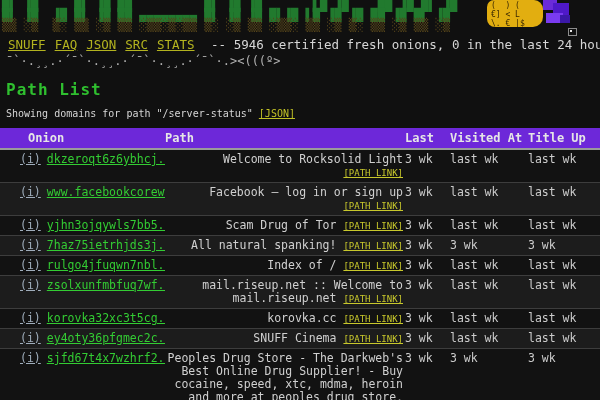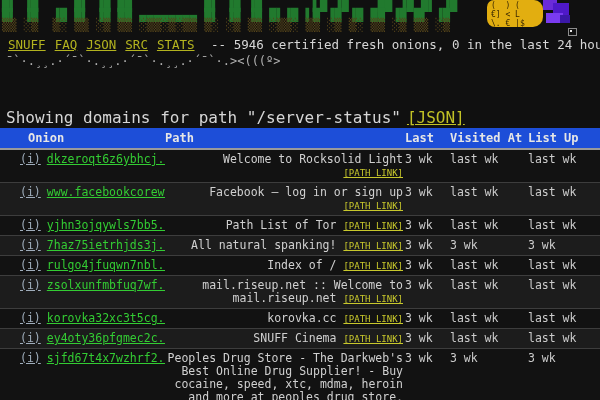--- a/index.html
+++ b/index.html
@@ -37,29 +37,29 @@
   .nav { position: absolute; left: 8px; top: 37px; font-size: 12.5px; white-space: nowrap; }
   .nav a { color: #b3b31f; text-decoration: underline; margin-right: 9px; }
   .nav .status { color: #d6d6d6; }
 
   .fish { position: absolute; left: 6px; top: 54px; font-size: 12px; color: #b0b0b0;
           font-family: "DejaVu Sans Mono", monospace; }
 
   
   .page-title { position: absolute; left: 6px; top: 80px; font-size: 16px; font-weight: bold;
                 color: #2fbf2f; letter-spacing: 1px; font-family: "DejaVu Sans Mono", monospace; }
-  .subtitle { position: absolute; left: 6px; top: 108px; font-size: 16px; color: #d6d6d6; white-space: nowrap; }
+  .subtitle { position: absolute; left: 6px; top: 108px; font-size: 10px; color: #d6d6d6; white-space: nowrap; }
   .subtitle a { color: #c2c226; text-decoration: underline; margin-left: 6px; }
 
   
   table { position: absolute; left: 0; top: 128px; width: 600px; border-collapse: collapse; table-layout: fixed; }
   col.c-onion { width: 165px; } col.c-title { width: 240px; } col.c-added { width: 45px; }
   col.c-visited { width: 78px; } col.c-lastup { width: 72px; }
   thead th {
-    background: #1d4ed8; color: #e6e6e6; font-weight: bold; font-size: 12px;
+    background: #6d28d9; color: #e6e6e6; font-weight: bold; font-size: 12px;
     text-align: left; padding: 3px 0 3px 0; border-bottom: 2px solid #9a9a9a;
   }
   thead th:first-child { padding-left: 28px; }
   tbody td { vertical-align: top; font-size: 11.5px; line-height: 13px; padding: 3px 2px 2px 0; border-top: 1px solid #3d3d3d; }
   tbody tr:nth-child(even) { background: #1c1c1c; }
   tbody tr:nth-child(odd) { background: #121212; }
   td.onion-cell { padding-left: 20px; white-space: nowrap; overflow: hidden; }
   a.info-link { color: #9fadbb; text-decoration: underline; margin-right: 6px; }
   a.onion-link { color: #33cc33; text-decoration: underline; }
   td.title-cell { color: #d0d0d0; text-align: right; }
@@ -89,40 +89,41 @@
   </div>
   <div class="broken-img"></div>
 
   <div class="nav">
     <span id="nav-links"><a href="#">SNUFF</a><a href="#">FAQ</a><a href="#">JSON</a><a href="#">SRC</a><a href="#">STATS</a></span>
     <span class="status">-- 5946 certified fresh onions, 0 in the last 24 hours.</span>
   </div>
 
   <pre class="fish">¯`·.¸¸.·´¯`·.¸¸.·´¯`·.¸¸.·´¯`·.&gt;&lt;(((º&gt;</pre>
 
+  <div class="page-title">Path List</div>
 
   <div class="subtitle">
     <span>Showing domains for path "/server-status"</span><a href="#">[JSON]</a>
   </div>
 
   <table>
     <colgroup>
       <col class="c-onion">
         <col class="c-title">
         <col class="c-added">
         <col class="c-visited">
         <col class="c-lastup">
     </colgroup>
     <thead>
       <tr>
         <th>Onion</th>
         <th>Path</th>
         <th>Last</th>
         <th>Visited At</th>
-        <th>List Up</th>
+        <th>Title Up</th>
       </tr>
     </thead>
     <tbody>
     <tr>
       <td class="onion-cell"><a href="#" class="info-link">(i)</a><a href="#" class="onion-link">dkzeroqt6z6ybhcj.onion</a></td>
       <td class="title-cell"><span>Welcome to Rocksolid Light</span> <a href="#" class="path-link">[PATH LINK]</a></td>
       <td class="time-cell">3 wk</td>
       <td class="time-cell">last wk</td>
       <td class="time-cell">last wk</td>
     </tr>
@@ -130,21 +131,21 @@
     <tr>
       <td class="onion-cell"><a href="#" class="info-link">(i)</a><a href="#" class="onion-link">www.facebookcorewwwi.oni…</a></td>
       <td class="title-cell"><span>Facebook – log in or sign up</span> <a href="#" class="path-link">[PATH LINK]</a></td>
       <td class="time-cell">3 wk</td>
       <td class="time-cell">last wk</td>
       <td class="time-cell">last wk</td>
     </tr>
 
     <tr>
       <td class="onion-cell"><a href="#" class="info-link">(i)</a><a href="#" class="onion-link">yjhn3ojqywls7bb5.onion</a></td>
-      <td class="title-cell"><span>Path List of Tor</span> <a href="#" class="path-link">[PATH LINK]</a></td>
+      <td class="title-cell"><span>Scam Drug of Tor</span> <a href="#" class="path-link">[PATH LINK]</a></td>
       <td class="time-cell">3 wk</td>
       <td class="time-cell">last wk</td>
       <td class="time-cell">last wk</td>
     </tr>
 
     <tr>
       <td class="onion-cell"><a href="#" class="info-link">(i)</a><a href="#" class="onion-link">7haz75ietrhjds3j.onion</a></td>
       <td class="title-cell"><span>All natural spanking!</span> <a href="#" class="path-link">[PATH LINK]</a></td>
       <td class="time-cell">3 wk</td>
       <td class="time-cell">3 wk</td>

